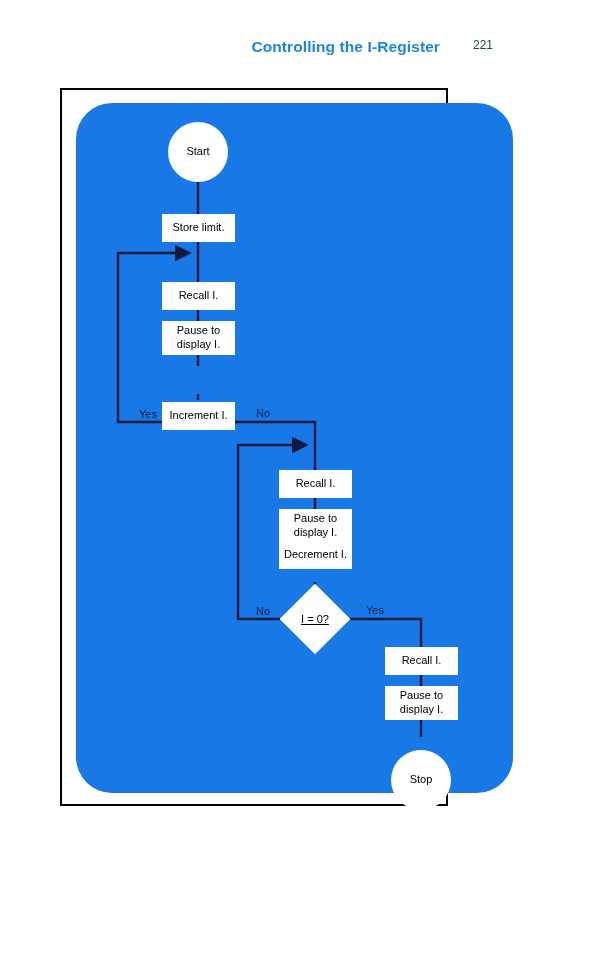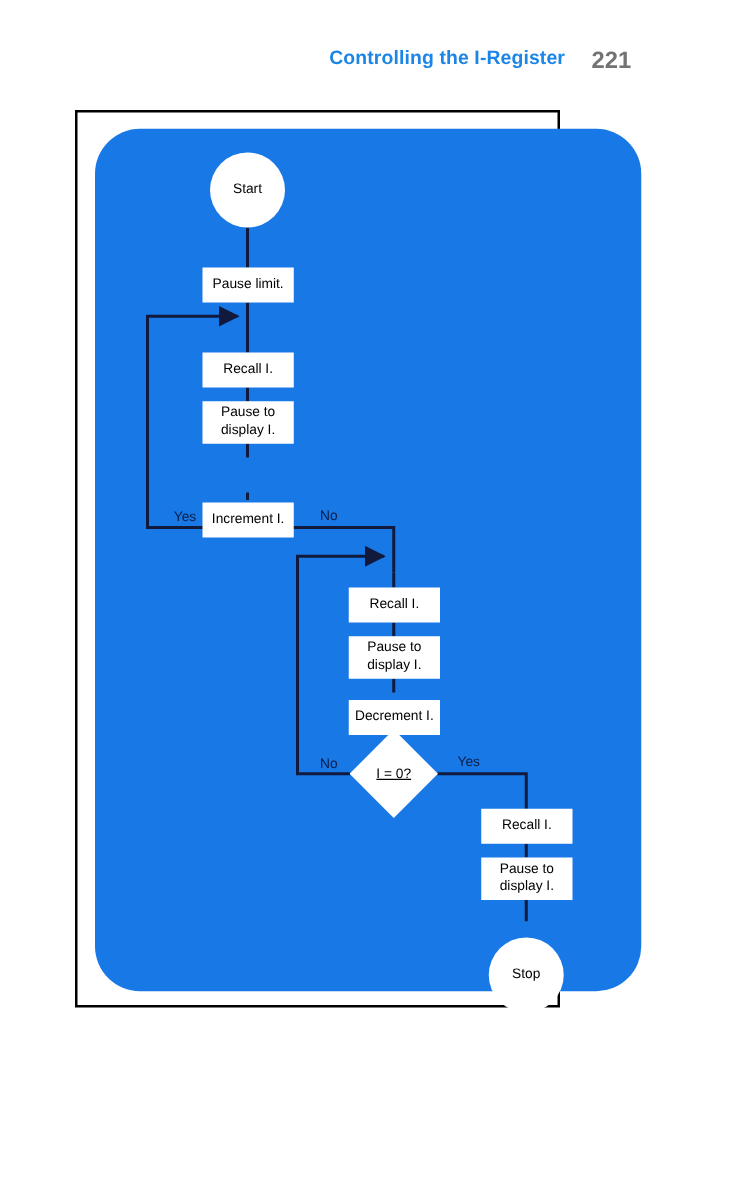--- a/index.html
+++ b/index.html
@@ -11,42 +11,42 @@
     width: 593px;
     height: 956px;
     font-family: "Liberation Sans", sans-serif;
     position: relative;
     overflow: hidden;
   }
 
   
   #page-header {
     position: absolute;
-    left: 12px;
+    left: 0;
     top: 38px;
     width: 533px;
     height: 28px;
   }
   #header-title {
     position: absolute;
     right: 93px;
     top: 0;
     font-size: 15.5px;
     font-weight: bold;
     color: #1b85e8;
     letter-spacing: 0.1px;
     white-space: nowrap;
   }
   #header-pageno {
     position: absolute;
     right: 40px;
     top: 0;
-    font-size: 19px;
-    font-weight: bold;
-    color: #737373;
+    font-size: 12px;
+    font-weight: normal;
+    color: #14532d;
   }
 
   
   #figure-frame {
     position: absolute;
     left: 60px;
     top: 88px;
     width: 388px;
     height: 718px;
     border: 2px solid #000000;
@@ -171,21 +171,21 @@
 
         <line x1="345" y1="617" x2="345" y2="634"></line>
       </g>
     </svg>
 
     <div class="node terminal" style="left:92px; top:19px; width:60px; height:60px;">
       <span>Start</span>
     </div>
 
     <div class="node" style="left:86px; top:111px; width:73px; height:28px;">
-      <span>Pause limit.</span>
+      <span>Store limit.</span>
     </div>
 
     <div class="node" style="left:86px; top:179px; width:73px; height:28px;">
       <span>Recall I.</span>
     </div>
 
     <div class="node" style="left:86px; top:218px; width:73px; height:34px; white-space:pre-line;">
       <span>Pause to
 display I.</span>
     </div>
@@ -197,21 +197,21 @@
 
     <div class="node" style="left:203px; top:367px; width:73px; height:28px;">
       <span>Recall I.</span>
     </div>
 
     <div class="node" style="left:203px; top:406px; width:73px; height:34px; white-space:pre-line;">
       <span>Pause to
 display I.</span>
     </div>
 
-    <div class="node" style="left:203px; top:438px; width:73px; height:28px;margin-top:19px;">
+    <div class="node" style="left:203px; top:438px; width:73px; height:28px;">
       <span>Decrement I.</span>
     </div>
 
     <div class="node diamond" style="left:214px; top:491px; width:50px; height:50px;">
       <div class="diamond-shape"></div>
       <span class="diamond-label" style="white-space:pre-line;text-decoration:underline;">I = 0?</span>
     </div>
 
     <div class="node" style="left:309px; top:544px; width:73px; height:28px;">
       <span>Recall I.</span>

